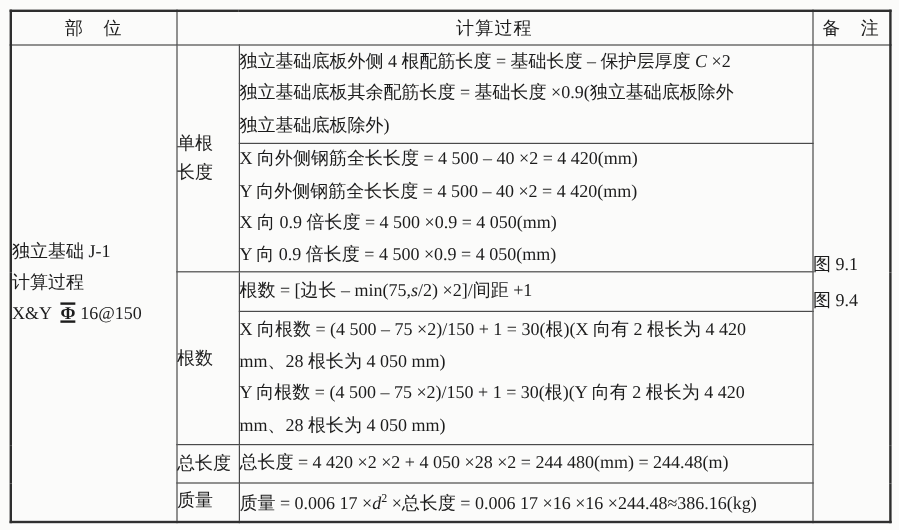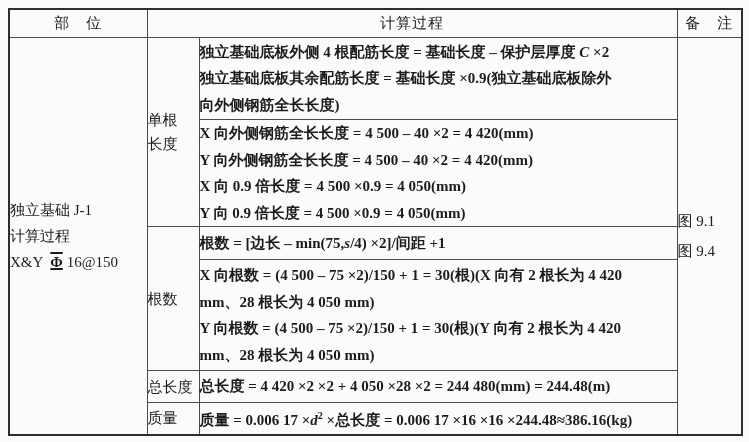--- a/index.html
+++ b/index.html
@@ -25,21 +25,21 @@
     font-size:15px;
     color:#1c1c1c;
     vertical-align:middle;
   }
   table.calc{border:2px solid #2e2e2e;}
   th.hdr{ text-align:center; font-size:15.5px; letter-spacing:1px; height:27px;}
   td.part-cell{ text-align:left; line-height:26px; font-size:15.5px;}
   td.label-cell{ text-align:left; line-height:24px; font-size:15.5px;}
   td.note-cell{ text-align:left; padding-left:12px; line-height:30px; font-size:15.5px;font-family:Liberation Serif, serif;}
   td.content-cell{ text-align:left; padding:4px 8px 4px 12px; line-height:26.5px;}
-  td.content-cell .ln{ white-space:nowrap;font-weight:bold; }
+  td.content-cell .ln{ white-space:nowrap; }
   .ivar{ font-style:italic; font-family:"Liberation Serif","DejaVu Serif",serif;}
   .rebar{
     display:inline-block;
     font-weight:600;
     padding:0 1px;
     margin:0 3px 0 6px;
     text-decoration-line:underline overline;
     text-decoration-thickness:1.5px;
   }
   sup{font-size:10px;}
@@ -69,39 +69,39 @@
           <div>计算过程</div>
           <div><span>X&amp;Y</span><span class="rebar">Φ</span><span>16@150</span></div>
         </td>
         <td class="label-cell" rowspan="2">
           <div>单根</div>
           <div>长度</div>
         </td>
         <td class="content-cell">
           <div class="ln"><span>独立基础底板外侧 4 根配筋长度 = 基础长度 – 保护层厚度 </span><span class="ivar">C</span><span> ×2</span></div>
           <div class="ln">独立基础底板其余配筋长度 = 基础长度 ×0.9(独立基础底板除外</div>
-          <div class="ln">向外侧钢筋全长长度)</div>
+          <div class="ln">独立基础底板除外)</div>
         </td>
         <td class="note-cell" rowspan="6">
           <div>图 9.1</div>
           <div>图 9.4</div>
         </td>
       </tr>
       <tr style="height:106px;padding-left:44px;">
         <td class="content-cell">
           <div class="ln">X 向外侧钢筋全长长度 = 4 500 – 40 ×2 = 4 420(mm)</div>
           <div class="ln">Y 向外侧钢筋全长长度 = 4 500 – 40 ×2 = 4 420(mm)</div>
           <div class="ln">X 向 0.9 倍长度 = 4 500 ×0.9 = 4 050(mm)</div>
           <div class="ln">Y 向 0.9 倍长度 = 4 500 ×0.9 = 4 050(mm)</div>
         </td>
       </tr>
       <tr style="height:33px;">
         <td class="label-cell" rowspan="2">根数</td>
         <td class="content-cell">
-          <div class="ln"><span>根数 = [边长 – min(75,</span><span class="ivar">s</span><span>/4) ×2]/间距 +1</span></div>
+          <div class="ln"><span>根数 = [边长 – min(75,</span><span class="ivar">s</span><span>/2) ×2]/间距 +1</span></div>
         </td>
       </tr>
       <tr style="height:111px;">
         <td class="content-cell">
           <div class="ln">X 向根数 = (4 500 – 75 ×2)/150 + 1 = 30(根)(X 向有 2 根长为 4 420</div>
           <div class="ln">mm、28 根长为 4 050 mm)</div>
           <div class="ln">Y 向根数 = (4 500 – 75 ×2)/150 + 1 = 30(根)(Y 向有 2 根长为 4 420</div>
           <div class="ln">mm、28 根长为 4 050 mm)</div>
         </td>
       </tr>

